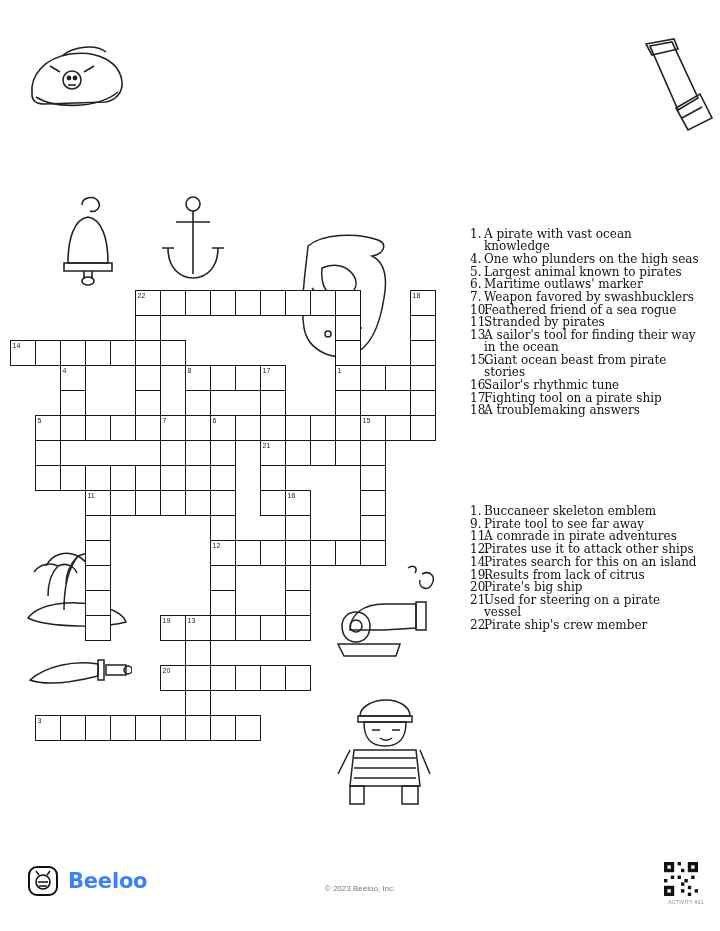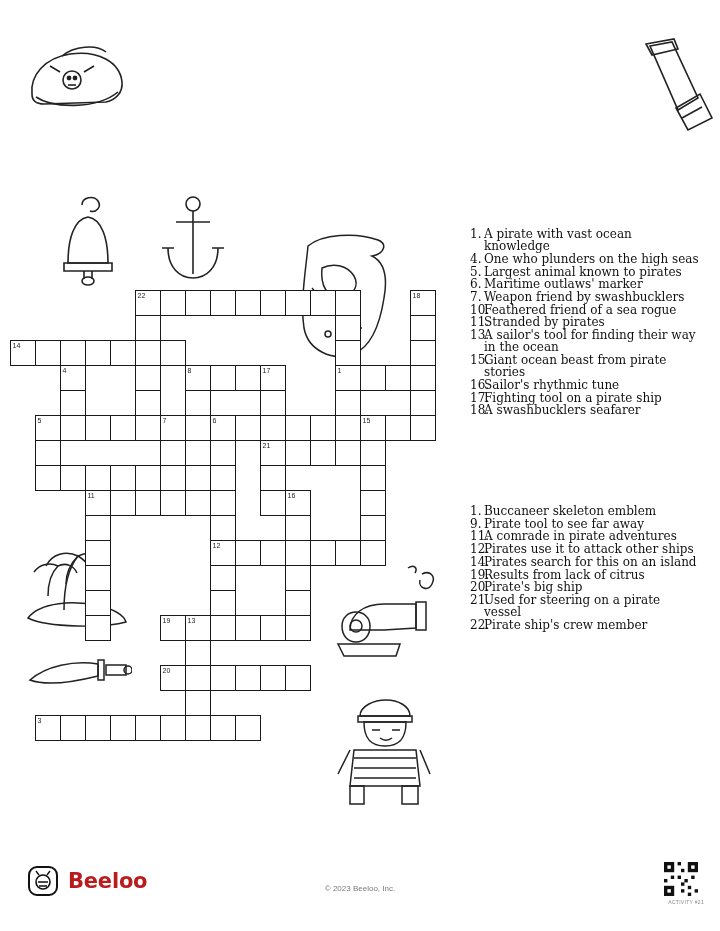--- a/index.html
+++ b/index.html
@@ -60,21 +60,21 @@
     text-indent:-14px;
   }
   .clue-list li .cn{display:inline-block;width:14px;text-indent:0;}
   #down-block{top:228px;}
   #across-block{top:505px;}
 
   
   .brand{position:absolute;left:28px;top:866px;display:flex;align-items:center;gap:10px;}
   .brand-name{
     font-family:"DejaVu Sans", sans-serif;
-    font-weight:bold;font-size:21px;letter-spacing:-0.2px;color:#b91c1c;
+    font-weight:bold;font-size:21px;letter-spacing:-0.2px;color:#3b82f6;
   }
   .copyright{
     position:absolute;left:0;top:884px;width:720px;text-align:center;
     font-family:"Liberation Sans", sans-serif;
     font-size:8px;color:#7a7a7a;
   }
   .qr{position:absolute;right:22px;top:862px;width:34px;height:34px;}
   .qr-caption{
     position:absolute;right:16px;top:899px;
     font-family:"Liberation Sans", sans-serif;
@@ -348,28 +348,28 @@
       <div class="cell" style="left: 200px; top: 425px;"></div>
       <div class="cell" style="left: 225px; top: 425px;"></div>
     </div>
 
   <div class="cluecol" id="down-block">
     <ul class="clue-list" id="down-list">
         <li><span class="cn">1.</span><span>A pirate with vast ocean knowledge</span></li>
         <li><span class="cn">4.</span><span>One who plunders on the high seas</span></li>
         <li><span class="cn">5.</span><span>Largest animal known to pirates</span></li>
         <li><span class="cn">6.</span><span>Maritime outlaws' marker</span></li>
-        <li><span class="cn">7.</span><span>Weapon friend by swashbucklers</span></li>
+        <li><span class="cn">7.</span><span>Weapon favored by swashbucklers</span></li>
         <li><span class="cn">10.</span><span>Feathered friend of a sea rogue</span></li>
         <li><span class="cn">11.</span><span>Stranded by pirates</span></li>
         <li><span class="cn">13.</span><span>A sailor's tool for finding their way in the ocean</span></li>
         <li><span class="cn">15.</span><span>Giant ocean beast from pirate stories</span></li>
         <li><span class="cn">16.</span><span>Sailor's rhythmic tune</span></li>
         <li><span class="cn">17.</span><span>Fighting tool on a pirate ship</span></li>
-        <li><span class="cn">18.</span><span>A swashbucklers seafarer</span></li>
+        <li><span class="cn">18.</span><span>A troublemaking answers</span></li>
       </ul>
   </div>
 
   <div class="cluecol" id="across-block">
     <ul class="clue-list" id="across-list">
         <li><span class="cn">1.</span><span>Buccaneer skeleton emblem</span></li>
         <li><span class="cn">9.</span><span>Pirate tool to see far away</span></li>
         <li><span class="cn">11.</span><span>A comrade in pirate adventures</span></li>
         <li><span class="cn">12.</span><span>Pirates use it to attack other ships</span></li>
         <li><span class="cn">14.</span><span>Pirates search for this on an island</span></li>

